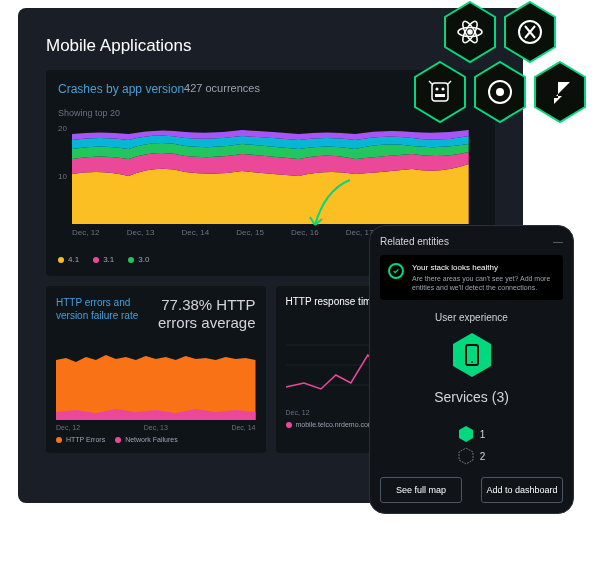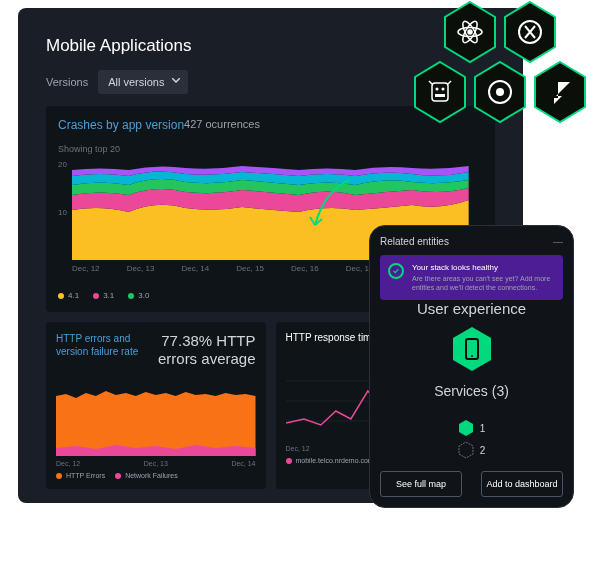--- a/index.html
+++ b/index.html
@@ -25,27 +25,27 @@
     .card-sm-head{display:flex;justify-content:space-between;margin-bottom:8px}
     .card-sm-title{color:#4a9fd8;font-size:10px;line-height:1.3;max-width:100px}
     .card-sm-title2{color:#fff;font-size:10px}
     .pct{color:#d1d5db;font-size:15px;text-align:right;line-height:1.2}
     .chart-sm{position:relative;height:80px;width:100%}
     .chart-xaxis-sm{display:flex;justify-content:space-between;color:#6b7280;font-size:7px;padding-top:4px}
     .legend-sm{display:flex;gap:10px;margin-top:5px}
     .legend-sm .legend-item{font-size:7px}
     .side-panel{position:absolute;right:26px;top:225px;width:205px;background:#101419;border:1px solid #2a2f3a;border-radius:16px;padding:10px;z-index:5}
     .side-head{display:flex;justify-content:space-between;align-items:center;color:#d1d5db;font-size:10px;margin-bottom:8px}
-    .health-box{background:#4c1d95;border-radius:4px;padding:8px;display:flex;gap:8px;}
+    .health-box{background:#000000;border-radius:4px;padding:8px;display:flex;gap:8px;margin-bottom:12px}
     .check-circle{width:16px;height:16px;border:2px solid #00d97e;border-radius:50%;flex-shrink:0;display:flex;align-items:center;justify-content:center}
     .check-circle svg{width:8px;height:8px}
     .health-text{flex:1}
     .health-title{color:#fff;font-size:8px;margin-bottom:2px}
     .health-desc{color:#9ca3af;font-size:7px;line-height:1.3}
-    .ux-label{color:#d1d5db;font-size:15px;text-align:center;margin-bottom:8px}
+    .ux-label{color:#d1d5db;font-size:10px;text-align:center;margin-bottom:8px}
     .hex-phone{display:flex;justify-content:center;margin-bottom:10px}
     .svc-label{color:#d1d5db;font-size:14px;text-align:center;margin-bottom:20px}
     .svc-items{display:flex;flex-direction:column;align-items:center;gap:4px;margin-bottom:12px}
     .svc-item{display:flex;align-items:center;gap:6px;color:#d1d5db;font-size:10px}
     .btn-row{display:flex;gap:19px}
     .btn{flex:1;background:transparent;border:1px solid #4b5563;color:#fff;font-size:9px;padding:7px 4px;border-radius:3px;cursor:pointer;text-align:center}
     .arrow{position:absolute;right:230px;top:175px;z-index:6}
     .icon-row{position:absolute;right:10px;top:0;z-index:10}
   </style>
 </head>
@@ -98,29 +98,20 @@
   </svg>
 </div>
 
 <svg class="arrow" width="70" height="70">
   <path d="M50,5 Q25,15 15,50" fill="none" stroke="#00d97e" stroke-width="2"></path>
   <path d="M15,50 L10,42 M15,50 L22,44" fill="none" stroke="#00d97e" stroke-width="2"></path>
 </svg>
 
 <div class="main-panel">
   <div class="page-title">Mobile Applications</div>
-  <div class="filter-bar">
-    <span class="versions-label">Versions</span>
-    <div class="version-select">
-      <span>All versions</span>
-      <svg class="chev" width="8" height="5">
-          <path d="M0,0 L4,4 L8,0" fill="none" stroke="#d1d5db" stroke-width="1.5"></path>
-        </svg>
-    </div>
-  </div>
 
   <div class="card">
     <div class="card-head">
       <span class="card-title">Crashes by app version</span>
       <span class="occ">427 ocurrences</span>
     </div>
     <div class="sub">Showing top 20</div>
     <div class="chart-area">
       <span style="position:absolute;left:0;top:0;color:#6b7280;font-size:8px">20</span>
       <span style="position:absolute;left:0;top:48px;color:#6b7280;font-size:8px">10</span>

